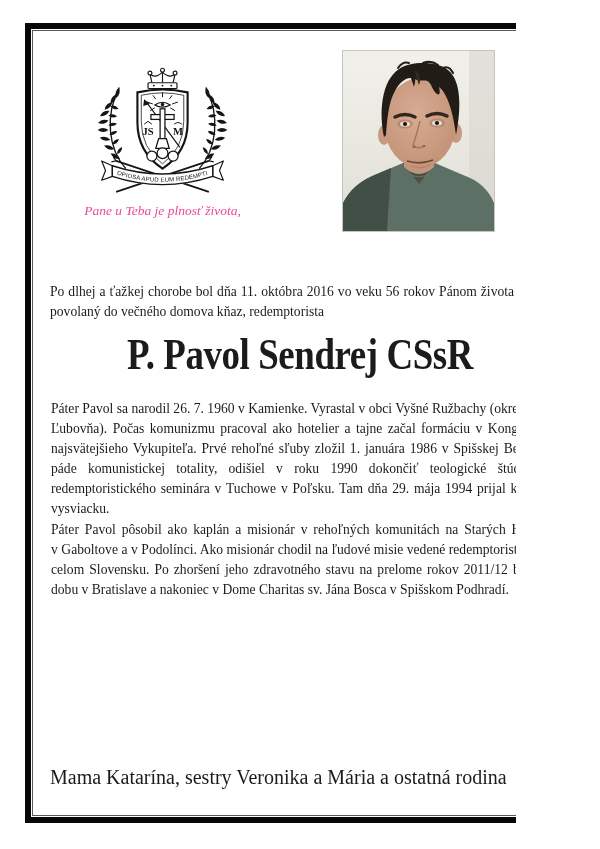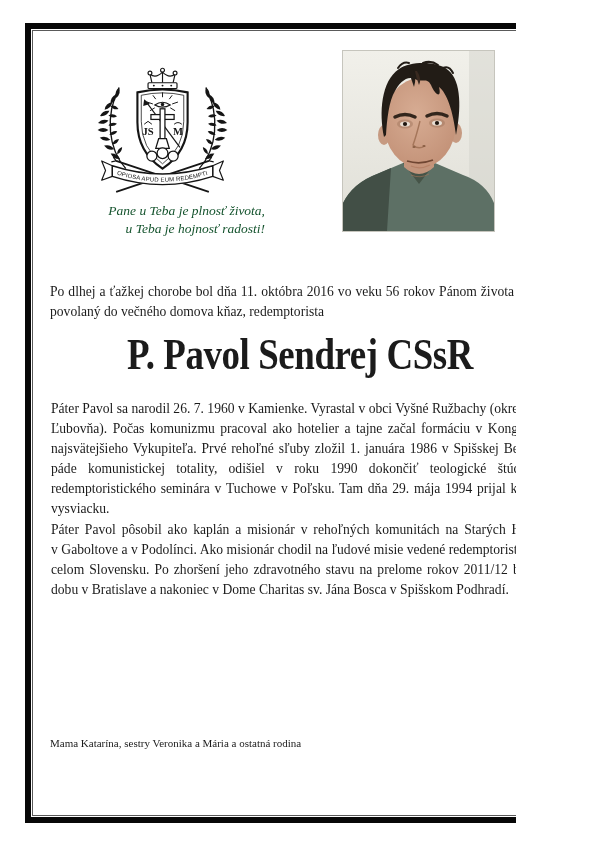--- a/index.html
+++ b/index.html
@@ -7,37 +7,37 @@
     position:relative; width:516px; height:849px; background:#ffffff;
     font-family:"Liberation Serif", serif; color:#1b1b1b; overflow:hidden;
   }
   .frame {
     position:absolute; left:25px; top:23px; width:552px; height:800px;
     box-sizing:border-box; border:6px solid #070707;
   }
   .frame-inner { position:absolute; inset:1px; border:1px solid #5a5a5a; }
   .emblem { position:absolute; left:93px; top:64px; width:140px; height:134px; }
   .motto {
-    position:absolute; left:60px; top:202px; width:205px; text-align:right;
-    font-style:italic; font-size:13.5px; line-height:17.5px; color:#14532d;
+    position:absolute; left:60px; top:202px; width:205px; text-align:center;
+    font-style:italic; font-size:13.5px; line-height:17.5px; color:#ec4899;
   }
   .photo {
     position:absolute; left:342px; top:50px; width:151px; height:180px;
     display:block; border:1px solid #c6c5bd; box-sizing:content-box;
   }
   .para {
     position:absolute; left:50px; width:506px; margin:0;
     font-size:13.6px; line-height:20px; text-align:justify;
   }
   .intro   { top:282px; }
   .bio     { position:absolute; left:50px; top:398px; width:506px; }
   .bio p   { margin:1px; font-size:13.6px; line-height:20px; text-align:justify; }
   .funeral { top:647px; font-weight:bold; }
   .thanks  { top:720px; }
-  .closing { position:absolute; left:50px; top:733px; font-size:11px; line-height:20px; }
+  .closing { position:absolute; left:50px; top:767px; font-size:20px; line-height:20px; }
   .title {
     position:absolute; left:0; top:329px; width:600px; margin:0; text-align:center;
     font-size:45px; line-height:50px; font-weight:bold; letter-spacing:-0.5px;
     transform:scaleX(0.82); transform-origin:300px 0; white-space:nowrap;
   }
   svg text { user-select:none; }
 </style>
 </head>
 <body>
 
@@ -151,21 +151,20 @@
       <path d="M124,103 L135,98 L131,108 L135,118 L124,114 Z" fill="#fff" stroke="#151515" stroke-width="1.2" stroke-linejoin="round"></path>
       <path d="M20,103 Q72,120 124,103 L124,114 Q72,131 20,114 Z" fill="#fff" stroke="#151515" stroke-width="1.4" stroke-linejoin="round"></path>
       <text font-size="6.2" letter-spacing="0.2" fill="#151515" font-family="'Liberation Sans',sans-serif">
         <textPath href="#bannerPath" startOffset="50%" text-anchor="middle">COPIOSA APUD EUM REDEMPTIO</textPath>
       </text>
     </g>
   </svg>
 
   <div class="motto">
     <div>Pane u Teba je plnosť života,</div>
-    <div>u Teba je hojnosť radosti!</div>
   </div>
 
   <svg class="photo" viewBox="0 0 151 180" aria-hidden="true">
     <defs>
       <linearGradient id="pbg" x1="0" y1="0" x2="0" y2="1">
         <stop offset="0" stop-color="#f1f0ea"></stop>
           <stop offset="1" stop-color="#e0dfd7"></stop>
       </linearGradient>
       <radialGradient id="pface" cx="0.45" cy="0.4" r="0.8">
         <stop offset="0" stop-color="#d7ac93"></stop>

